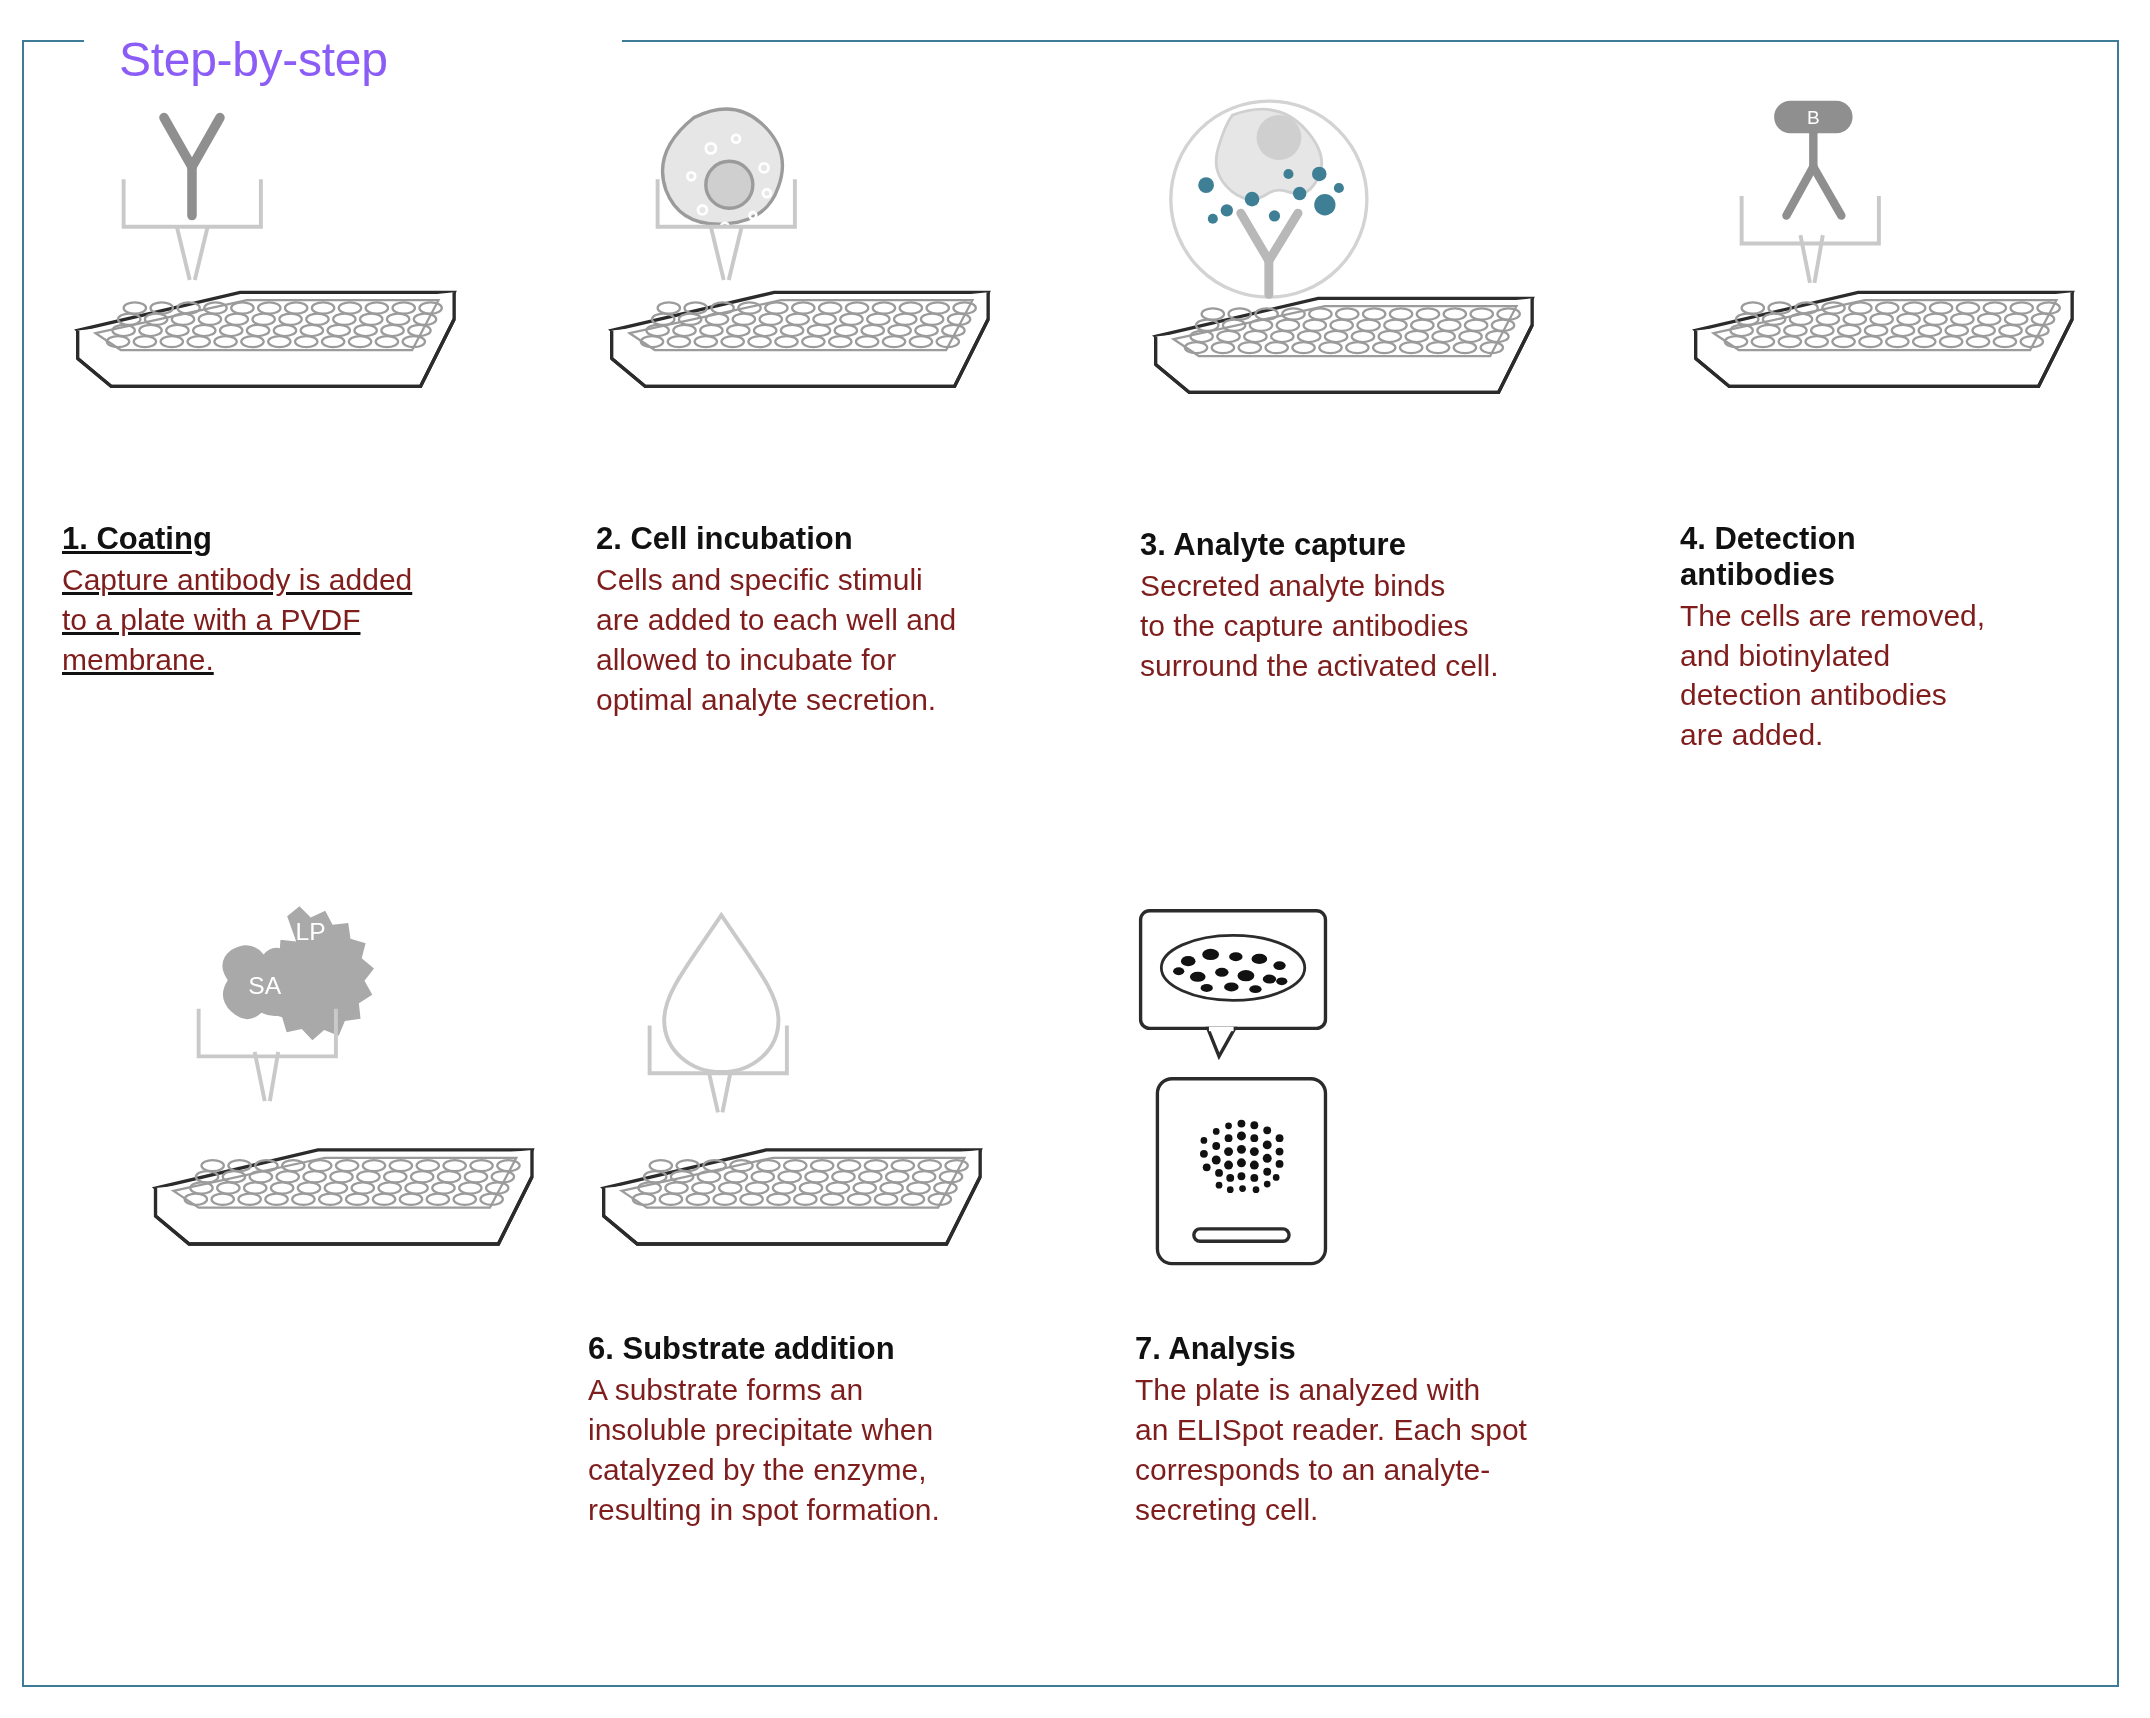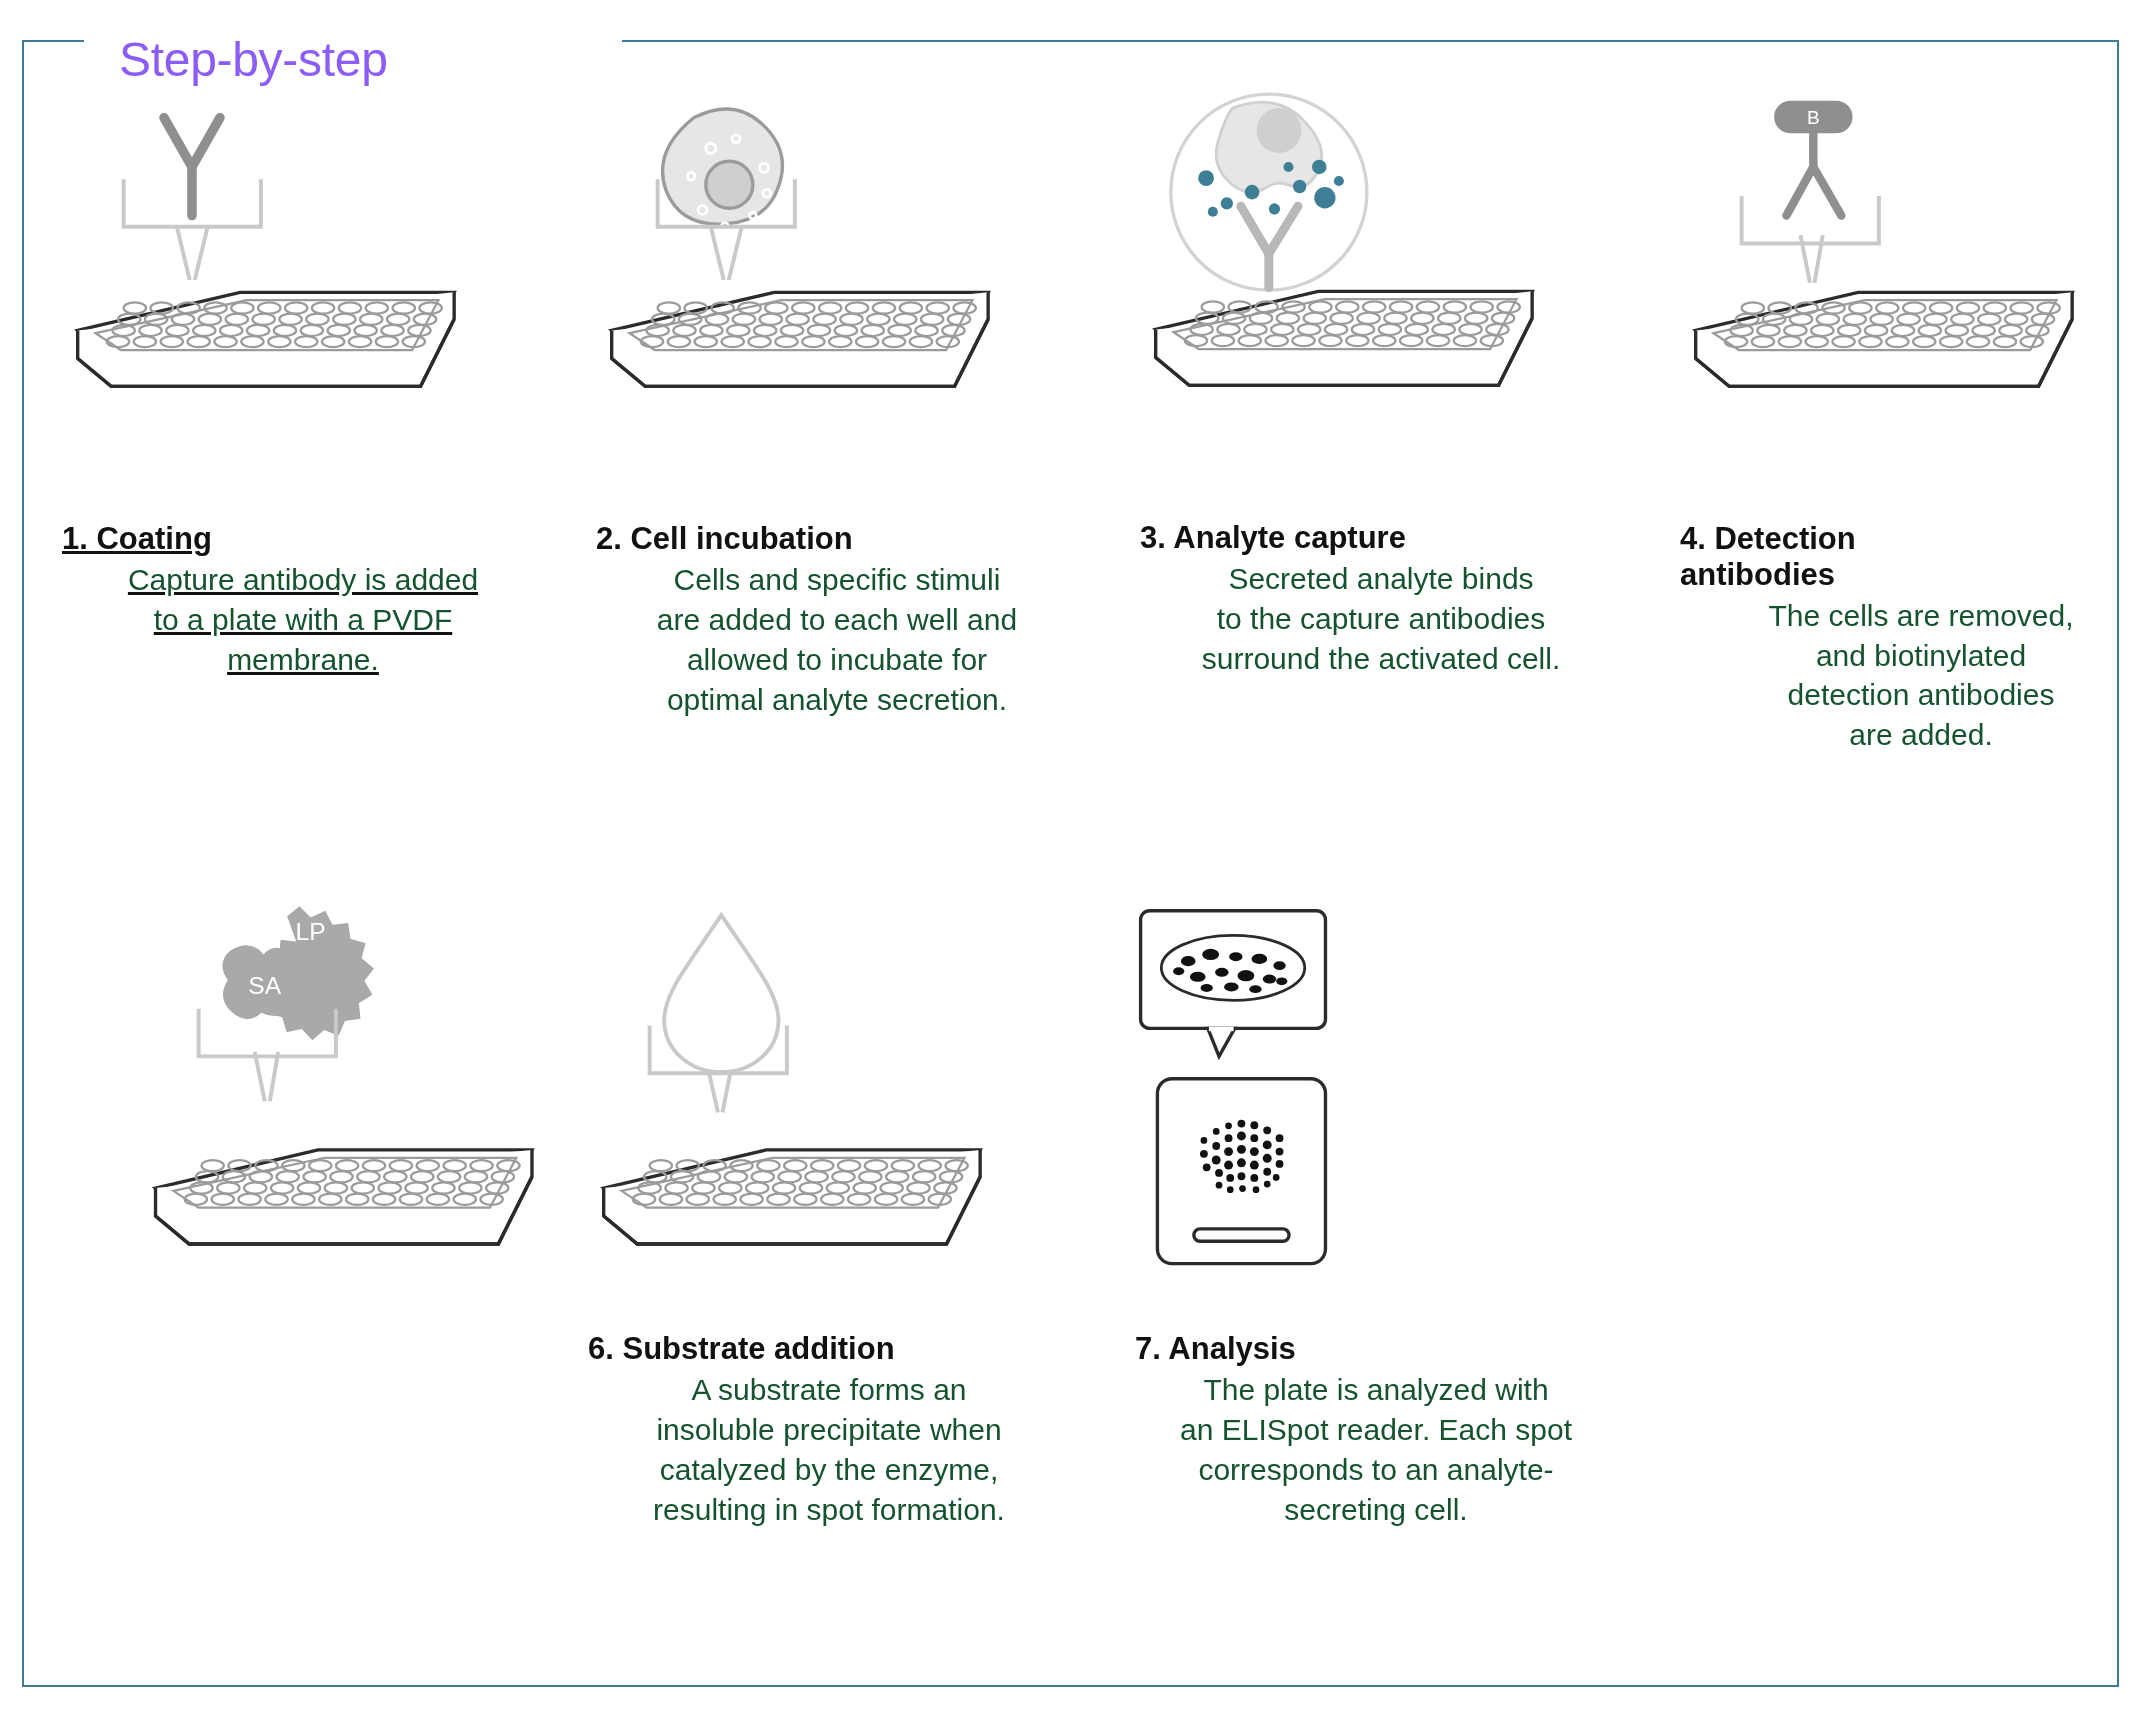--- a/index.html
+++ b/index.html
@@ -71,29 +71,28 @@
   .step .st-title {
     font-size: 31px;
     font-weight: bold;
     line-height: 1.15;
     margin: 0 0 3.4px 0;
     color: #111111;
   }
   .step .st-body {
     font-size: 30px;
     line-height: 1.33;
-    color: #14532d;
+    color: #7f1d1d;
     white-space: pre-line;
-    text-align: center;
   }
 
   
   #step1 { left: 62px;  top: 95px; text-decoration: underline; }
   #step2 { left: 596px; top: 95px; }
-  #step3 { left: 1140px; top: 94px; }
+  #step3 { left: 1140px; top: 101px; }
   #step4 { left: 1680px; top: 95px; }
 
   #step5 { left: 53px;   top: 905px; }
   #step6 { left: 588px; top: 905px; }
   #step7 { left: 1135px; top: 905px; }
 
   svg { display: block; overflow: visible; }
 </style>
 </head>
 <body>

